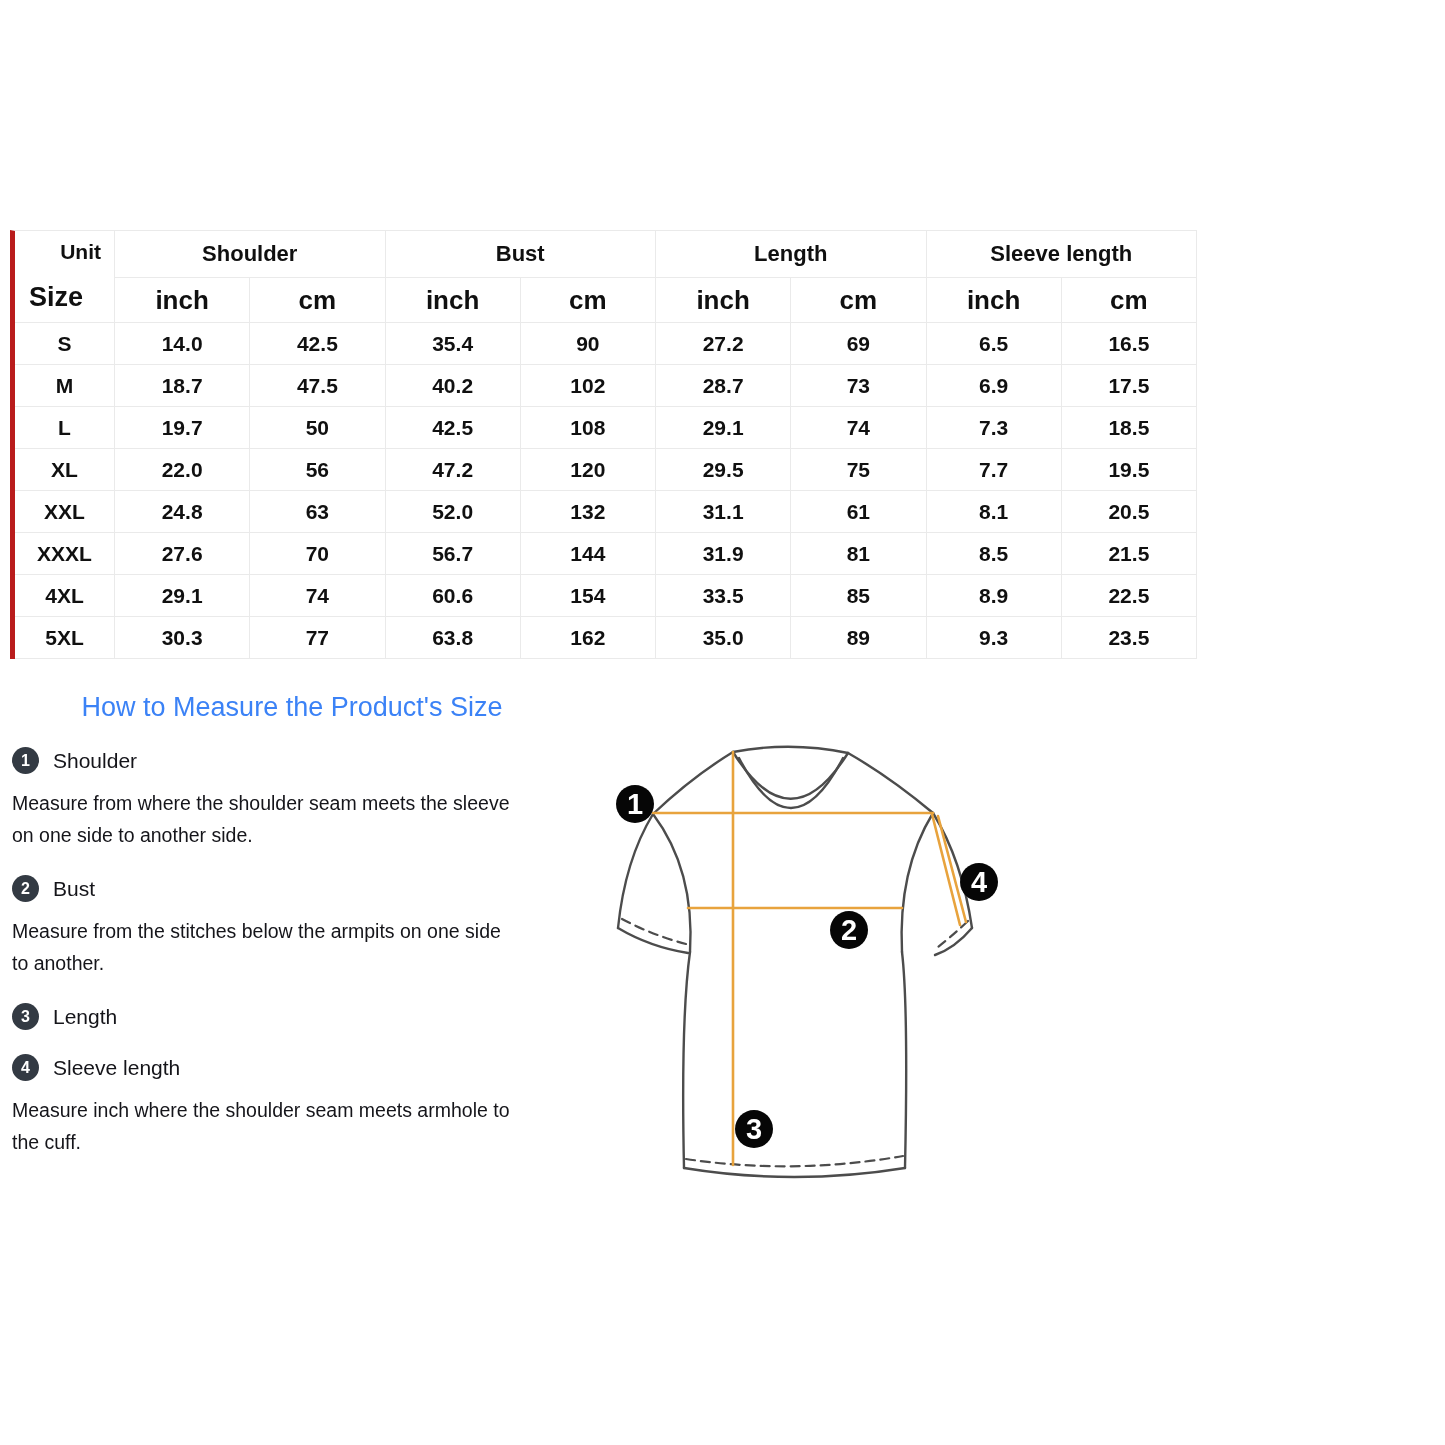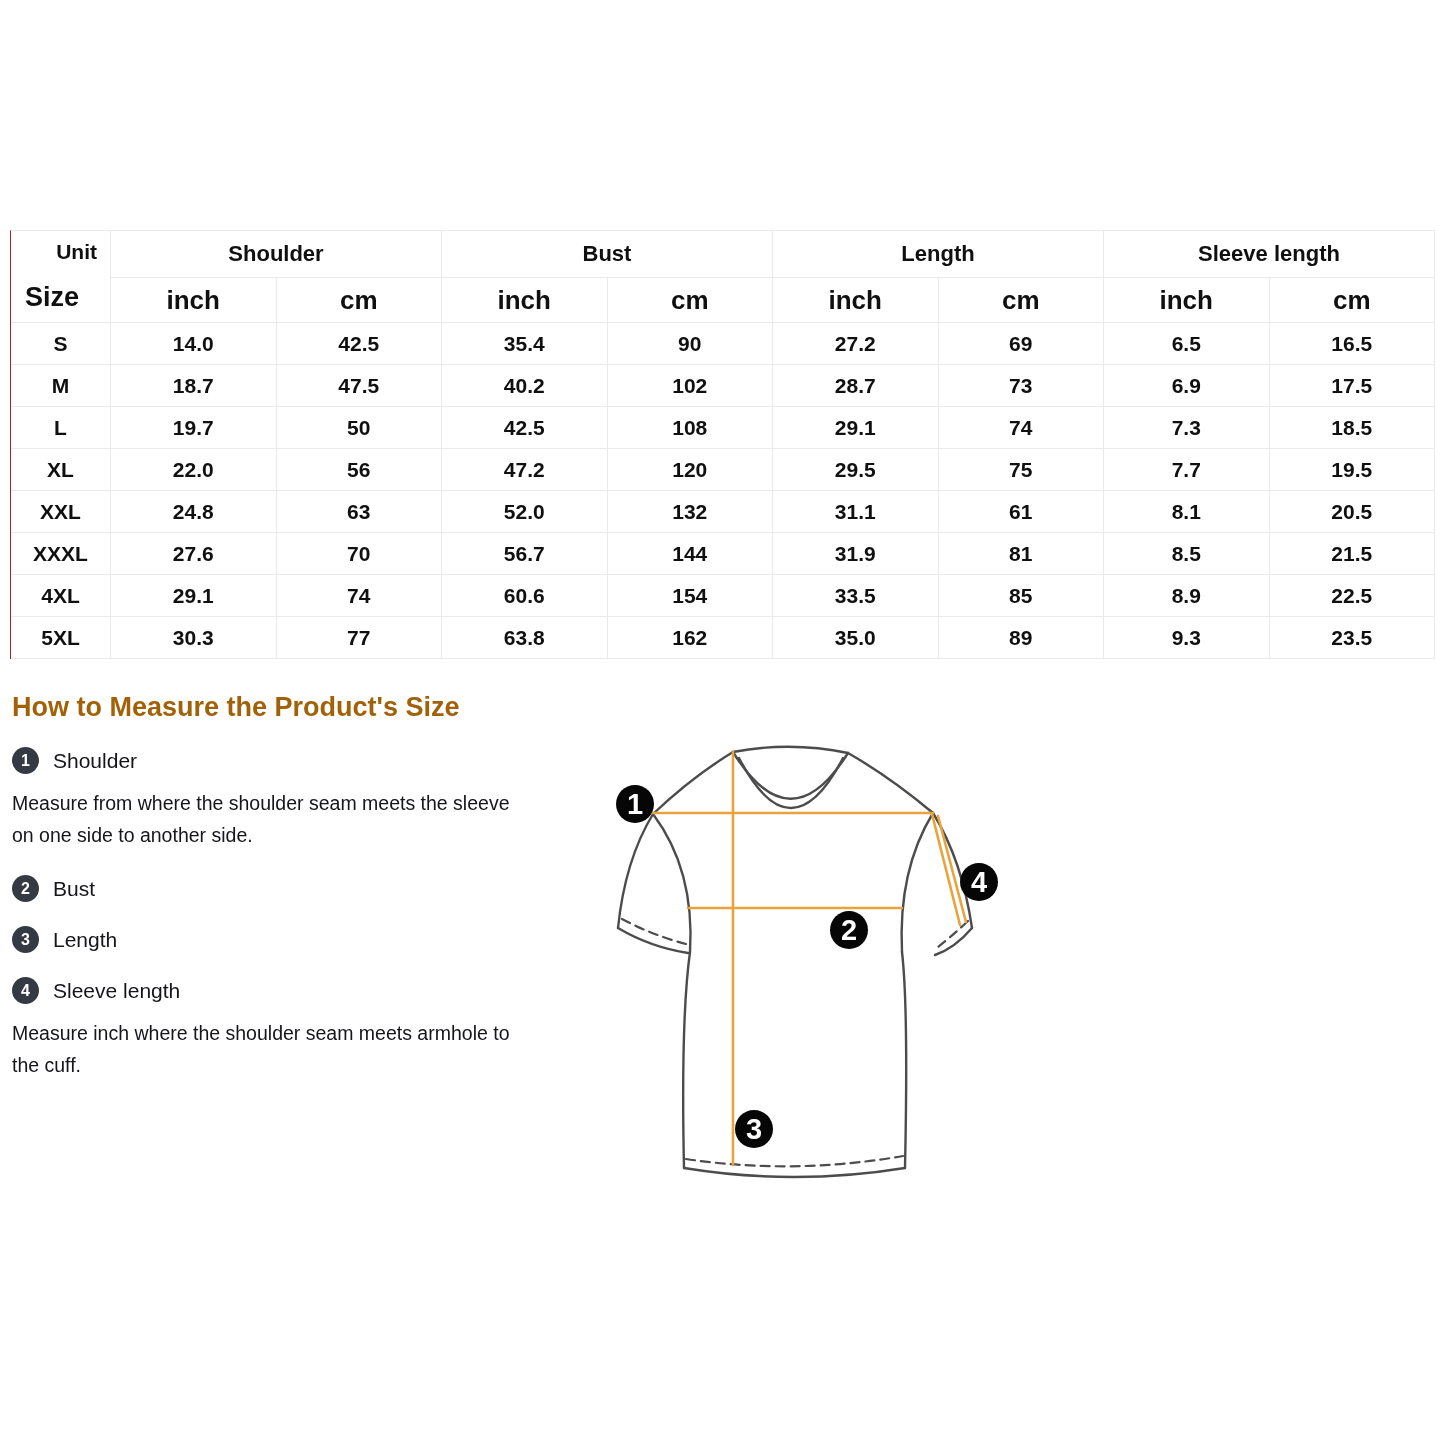--- a/index.html
+++ b/index.html
@@ -11,26 +11,26 @@
   .page {
     position:relative;
     width:1445px;
     height:1445px;
     background:#ffffff;
     overflow:hidden;
   }
 
   
   .size-table {
-    position:absolute; left:10px; top:230px; width:1425px;
+    position:absolute; left:10px; top:230px; width:1187px;
     display:grid;
     grid-template-columns:100px repeat(8, 1fr);
     grid-template-rows:47px 45px repeat(8, 42px);
     border-top:1px solid #eaeaea;
-    border-left:1px solid #b91c1c;
+    border-left:5px solid #b91c1c;
     font-weight:bold;
     color:#101010;
   }
   .size-table > div {
     border-right:1px solid #eaeaea;
     border-bottom:1px solid #eaeaea;
     display:flex; align-items:center; justify-content:center;
     background:#ffffff;
   }
   .cell-corner {
@@ -48,21 +48,21 @@
   .cell-group { font-size:22px; grid-row:1; }
   .g1 { grid-column:2/4; } .g2 { grid-column:4/6; }
   .g3 { grid-column:6/8; } .g4 { grid-column:8/10; }
   .cell-unit { font-size:26px; grid-row:2; }
   .cell-size { font-size:21px; }
   .cell-val  { font-size:21px; }
 
   
   .left-col { position:absolute; left:12px; top:662px; width:560px; }
   .footnote { font-size:18px; line-height:23px; color:#1c1c1c; font-weight:normal; }
-  .howto-heading { margin-top:27px; font-size:27px; line-height:36px; font-weight:bold; color:#a16207; }
+  .howto-heading { margin-top:27px; font-size:27px; line-height:36px; font-weight:normal; color:#3b82f6;text-align:center; }
   .item-label-row { display:flex; align-items:center; gap:14px; margin-top:24px; }
   .item-label-row.first { margin-top:22px; }
   .badge {
     width:27px; height:27px; border-radius:50%;
     background:#333a43; color:#ffffff;
     font-size:16px; font-weight:bold;
     display:flex; align-items:center; justify-content:center;
     flex:0 0 27px;
   }
   .item-label { font-size:21px; color:#15151a; }
@@ -192,20 +192,21 @@
     <div class="item-label-row first">
       <span class="badge">1</span>
       <span class="item-label">Shoulder</span>
     </div>
     <div class="item-desc">Measure from where the shoulder seam meets the sleeve on one side to another side.</div>
 
     <div class="item-label-row">
       <span class="badge">2</span>
       <span class="item-label">Bust</span>
     </div>
+    <div class="item-desc">Measure from the stitches below the armpits on one side to another.</div>
 
     <div class="item-label-row">
       <span class="badge">3</span>
       <span class="item-label">Length</span>
     </div>
 
     <div class="item-label-row">
       <span class="badge">4</span>
       <span class="item-label">Sleeve length</span>
     </div>

